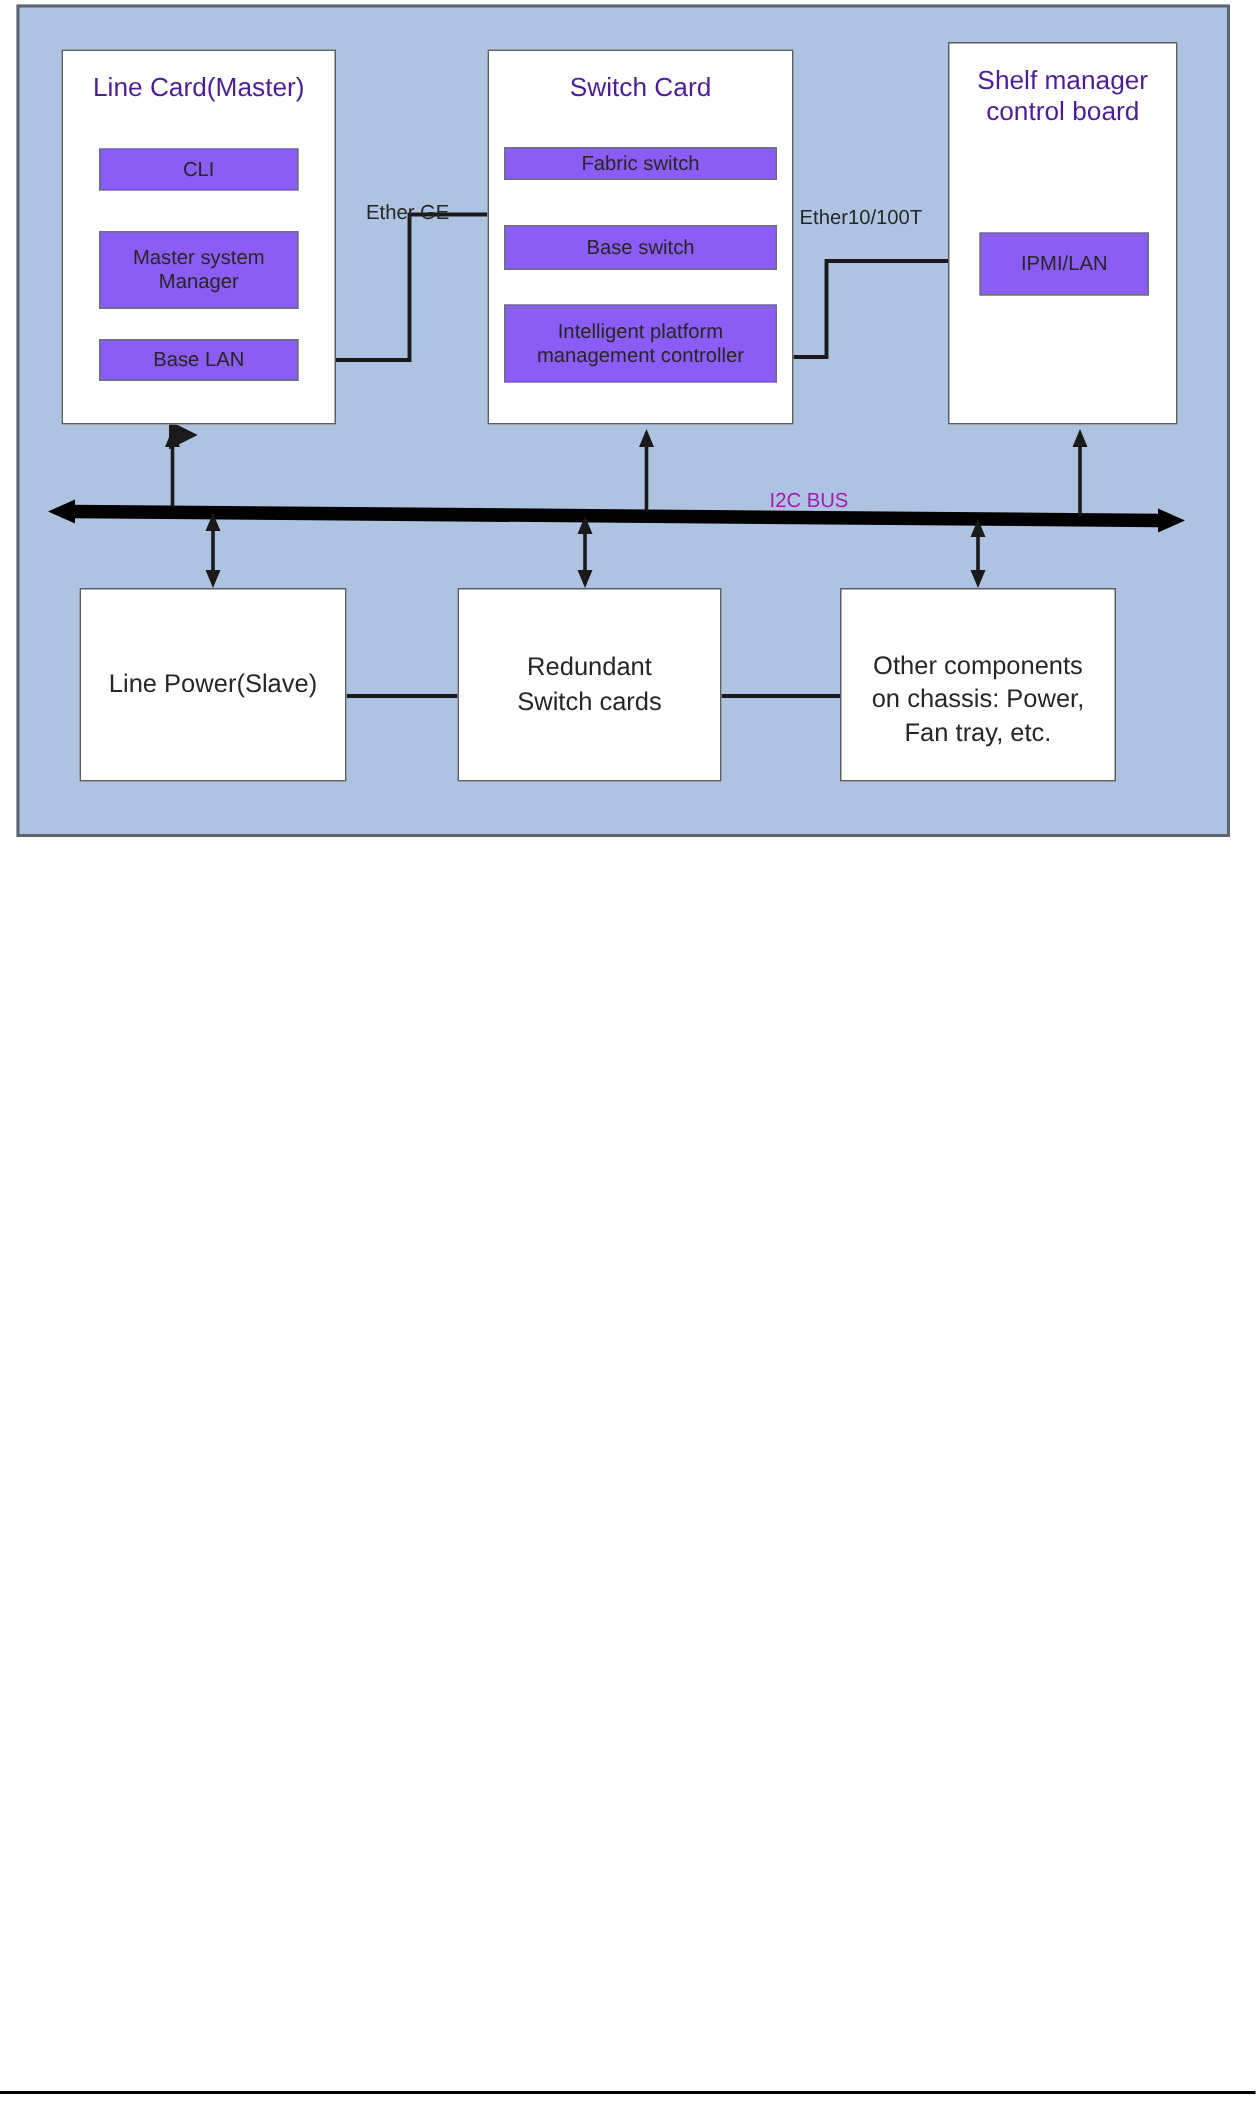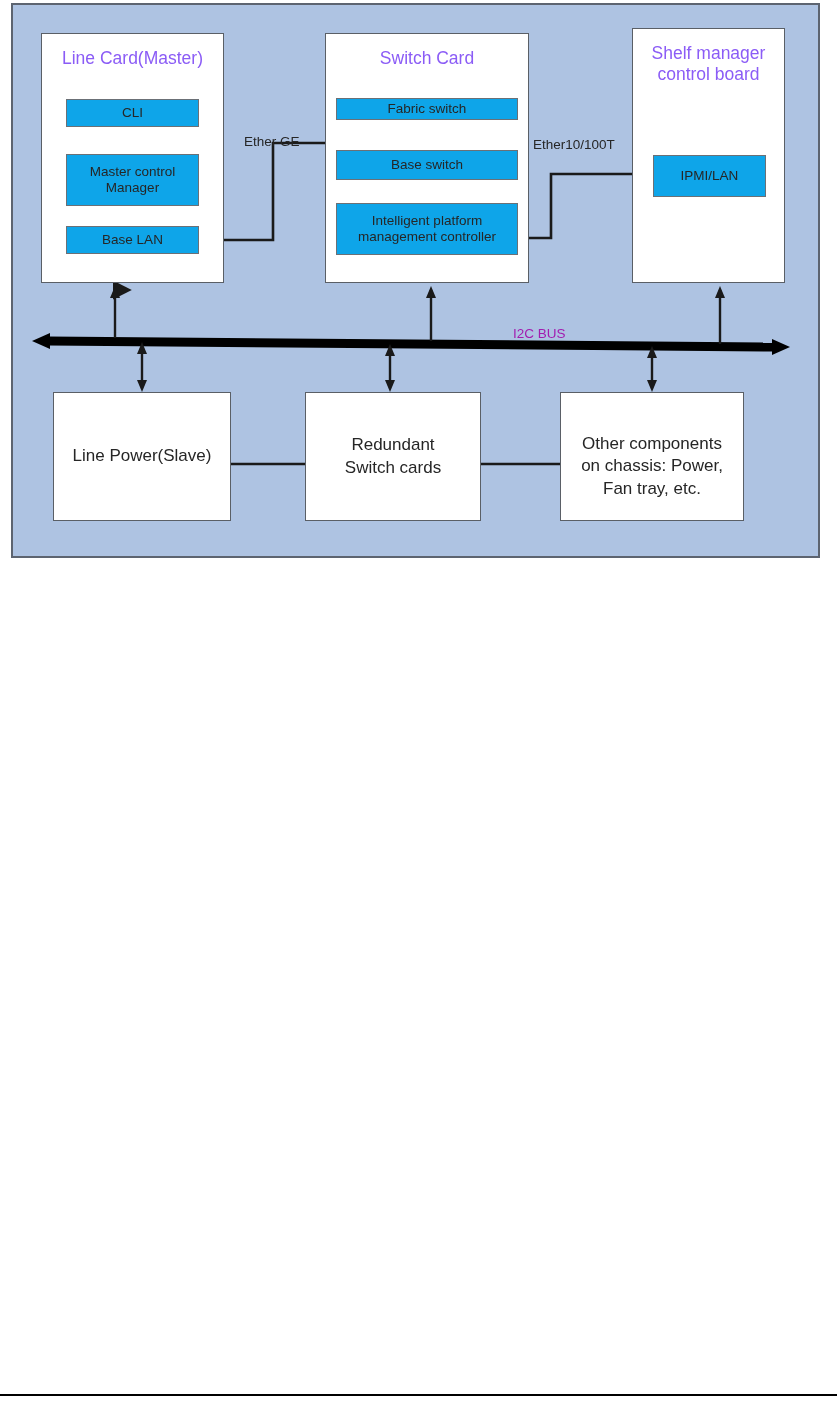--- a/index.html
+++ b/index.html
@@ -61,27 +61,27 @@
     border: 1.5px solid #5a5f66;
     align-items: flex-start;
     justify-content: center;
   }
   .card > .card-title {
     display: block;
     width: 100%;
     text-align: center;
     font-size: 17.5px;
     line-height: 1.22;
-    color: #8b5cf6;
+    color: #4c1d95;
     padding-top: 14px;
   }
 
   .subbox {
     position: absolute;
-    background: #0ea5e9;
+    background: #8b5cf6;
     border: 1.5px solid #6b7076;
     box-sizing: border-box;
     display: flex;
     align-items: center;
     justify-content: center;
     text-align: center;
     font-size: 13.5px;
     line-height: 1.2;
     color: #262626;
   }
@@ -187,21 +187,21 @@
     </g>
   </svg>
 
   <div class="box card" style="left:41px; top:33px; width:183px; height:250px;">
     <span class="card-title">Line Card(Master)</span>
   </div>
   <div class="subbox" style="left:66px; top:99px; width:133px; height:28px;">
     <span>CLI</span>
   </div>
   <div class="subbox" style="left:66px; top:154px; width:133px; height:52px; white-space:pre-line;">
-    <span style="white-space:pre-line;">Master control
+    <span style="white-space:pre-line;">Master system
 Manager</span>
   </div>
   <div class="subbox" style="left:66px; top:226px; width:133px; height:28px;">
     <span>Base LAN</span>
   </div>
 
   <div class="box card" style="left:325px; top:33px; width:204px; height:250px;">
     <span class="card-title">Switch Card</span>
   </div>
   <div class="subbox" style="left:336px; top:98px; width:182px; height:22px;">

